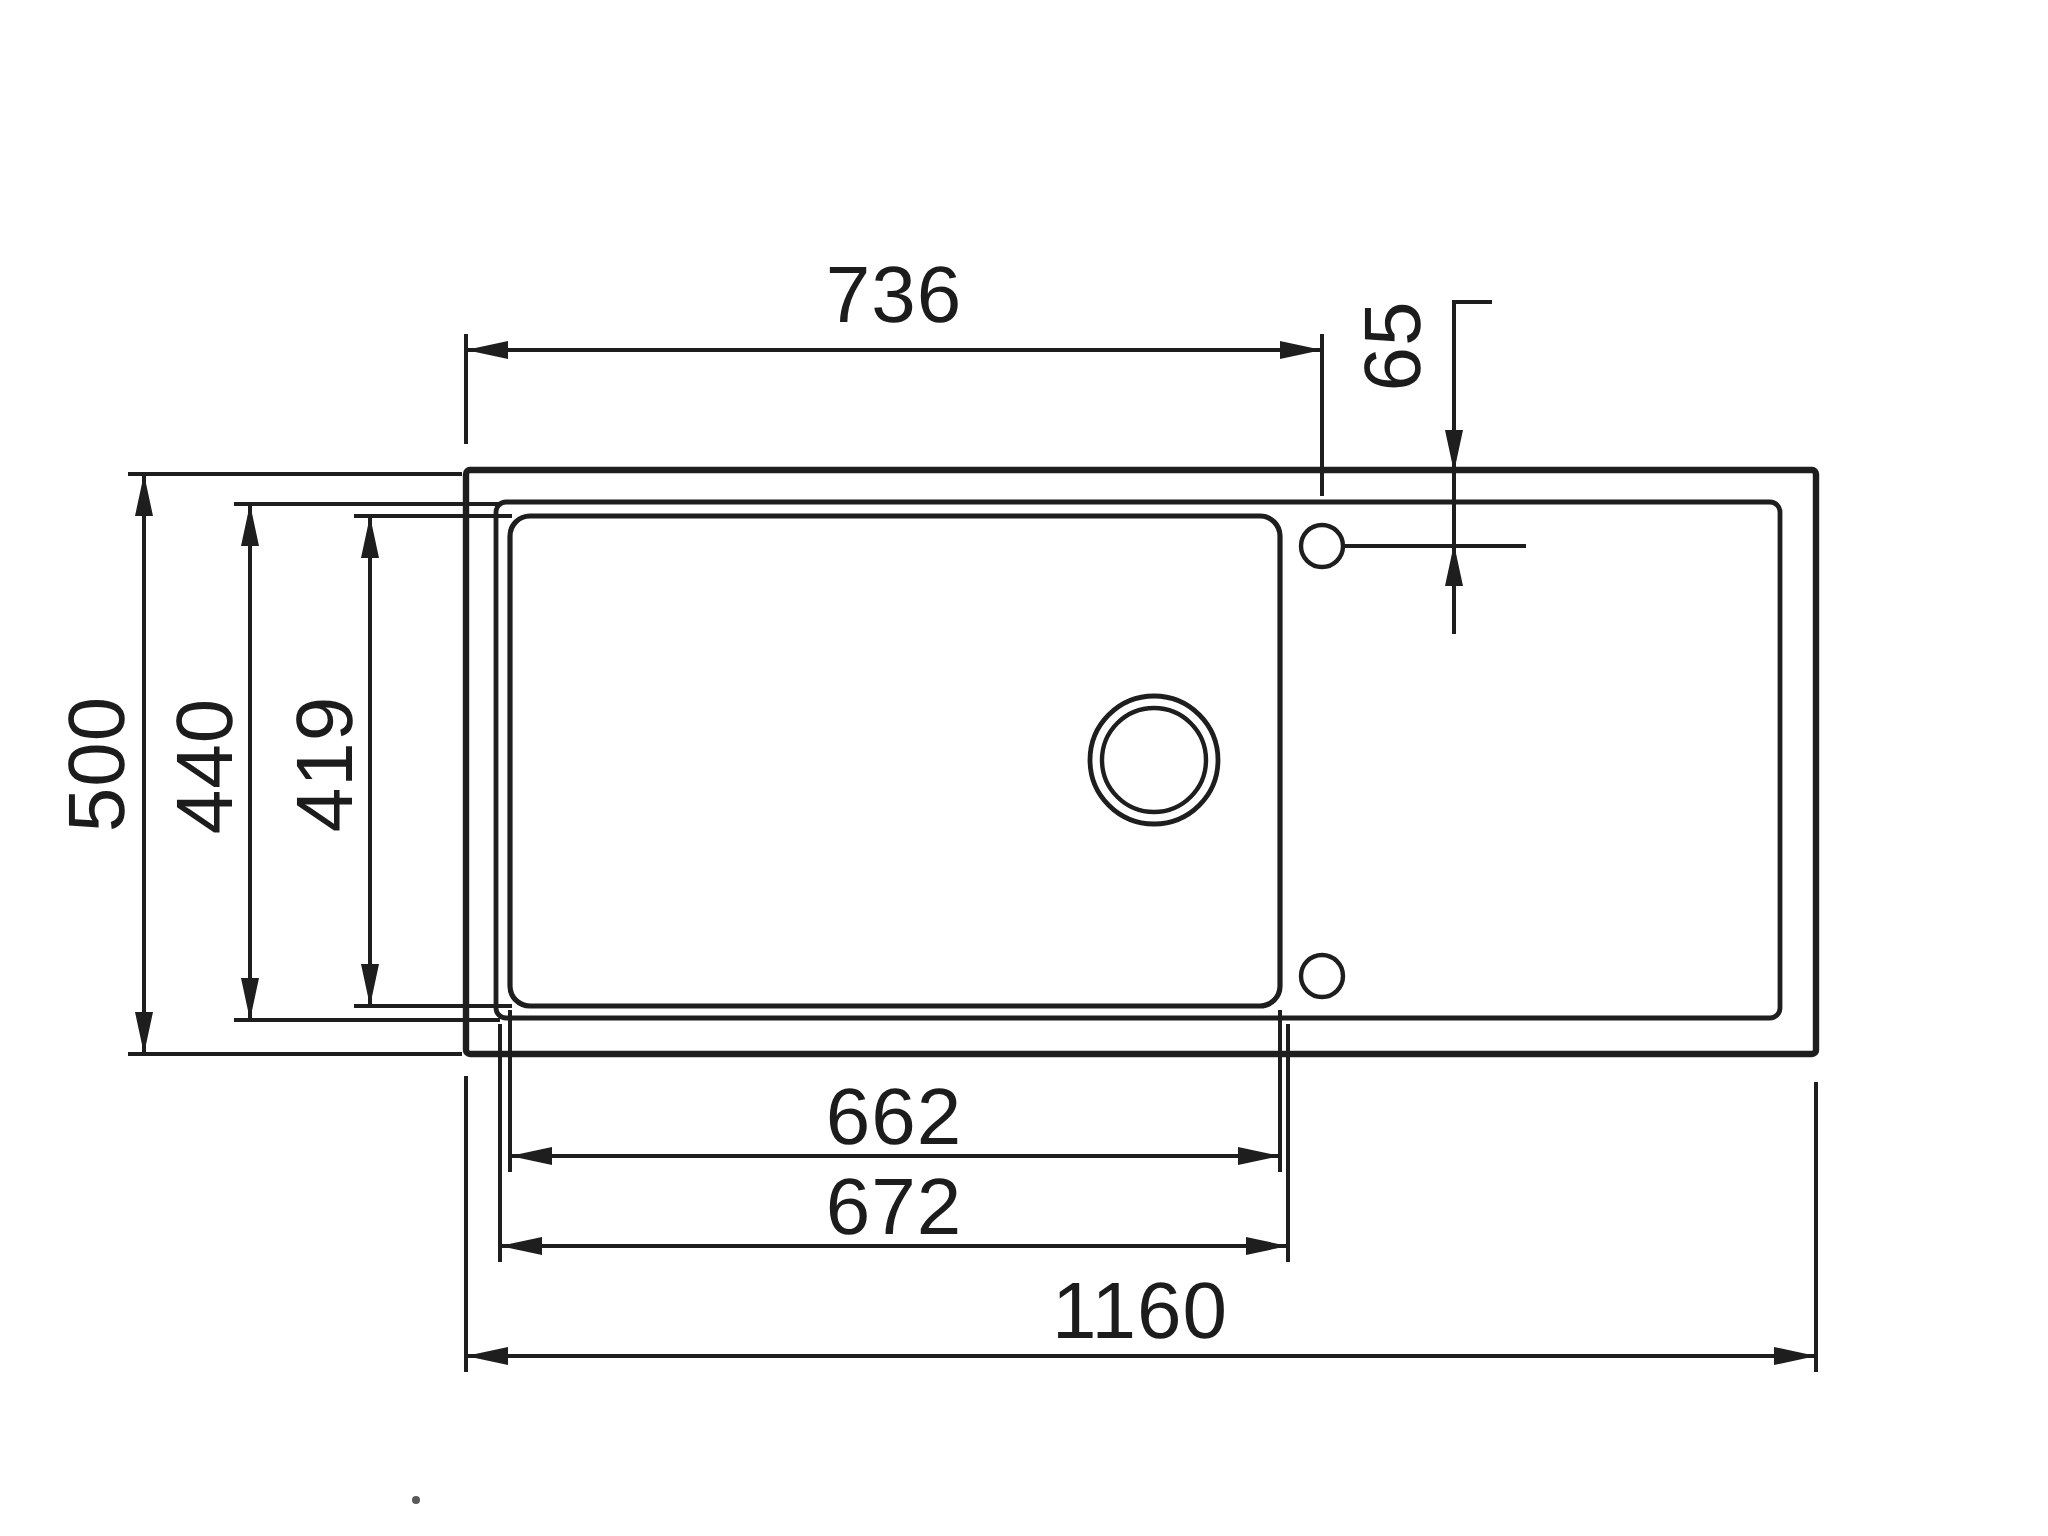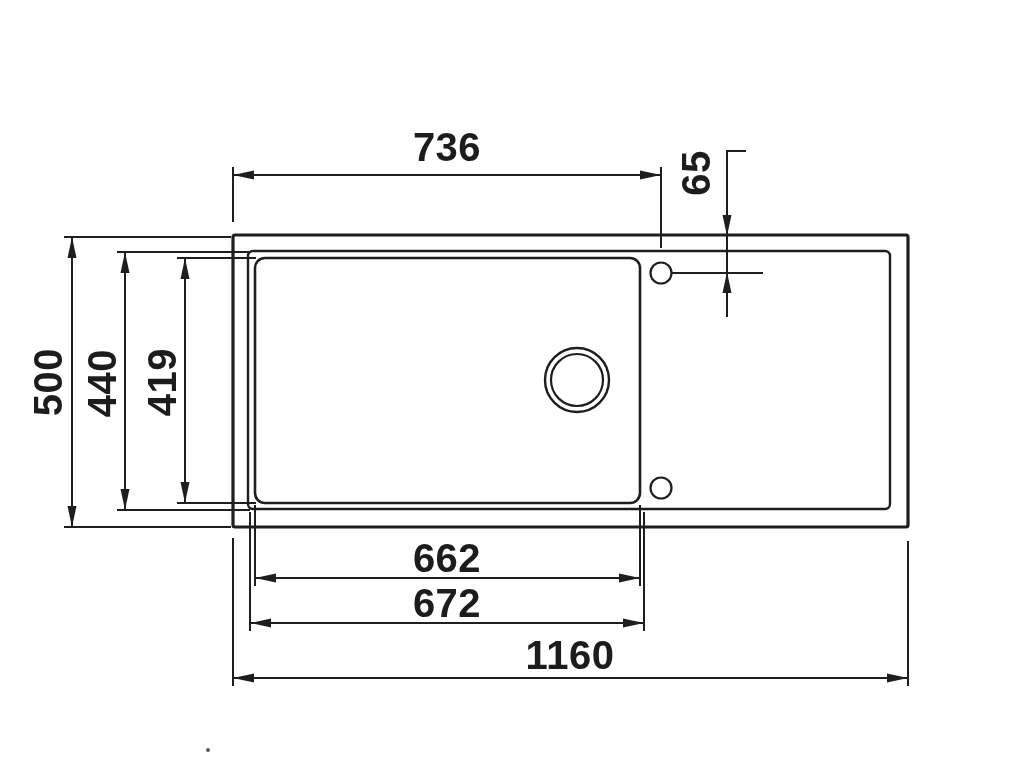--- a/index.html
+++ b/index.html
@@ -7,21 +7,20 @@
     padding: 0;
     background: #ffffff;
   }
   #canvas {
     position: relative;
     width: 1024px;
     height: 768px;
     background: #ffffff;
     overflow: hidden;
     font-family: "Liberation Sans", sans-serif;
-    font-weight: bold;
   }
   svg { display: block; }
   .dim-text {
     font-family: "Liberation Sans", sans-serif;
     font-size: 40px;
     fill: #1c1c1c;
     letter-spacing: 0.5px;
   }
 </style>
 </head>

